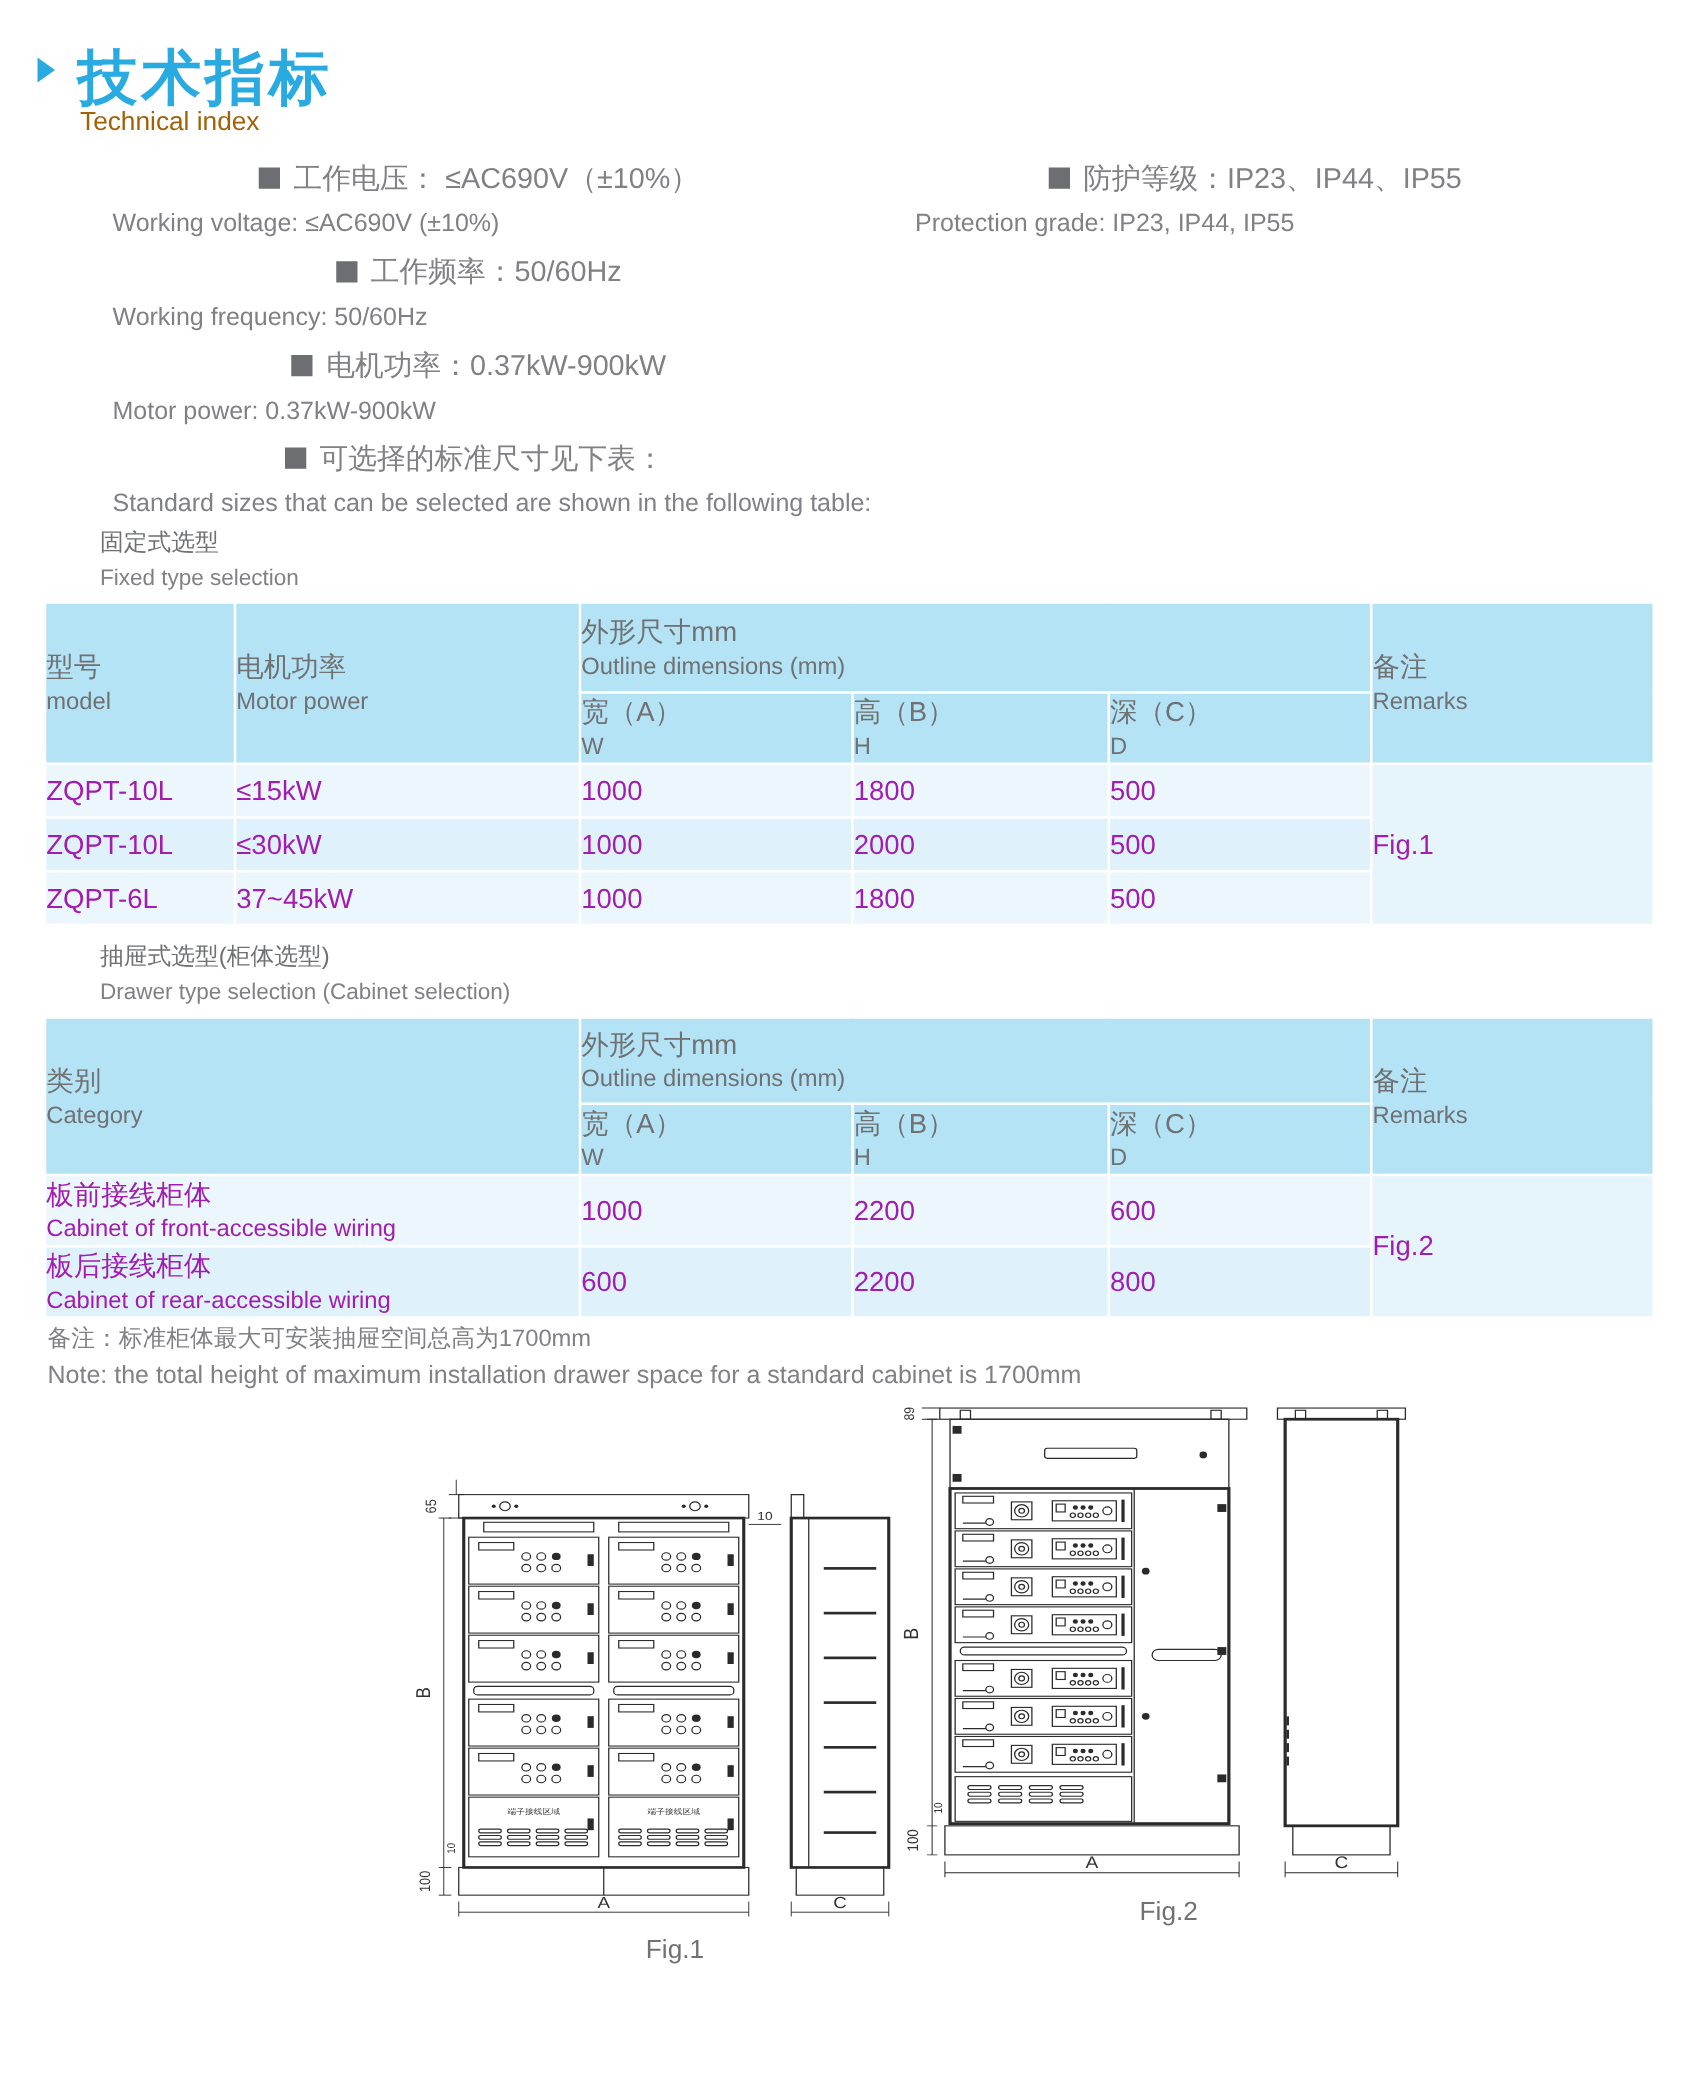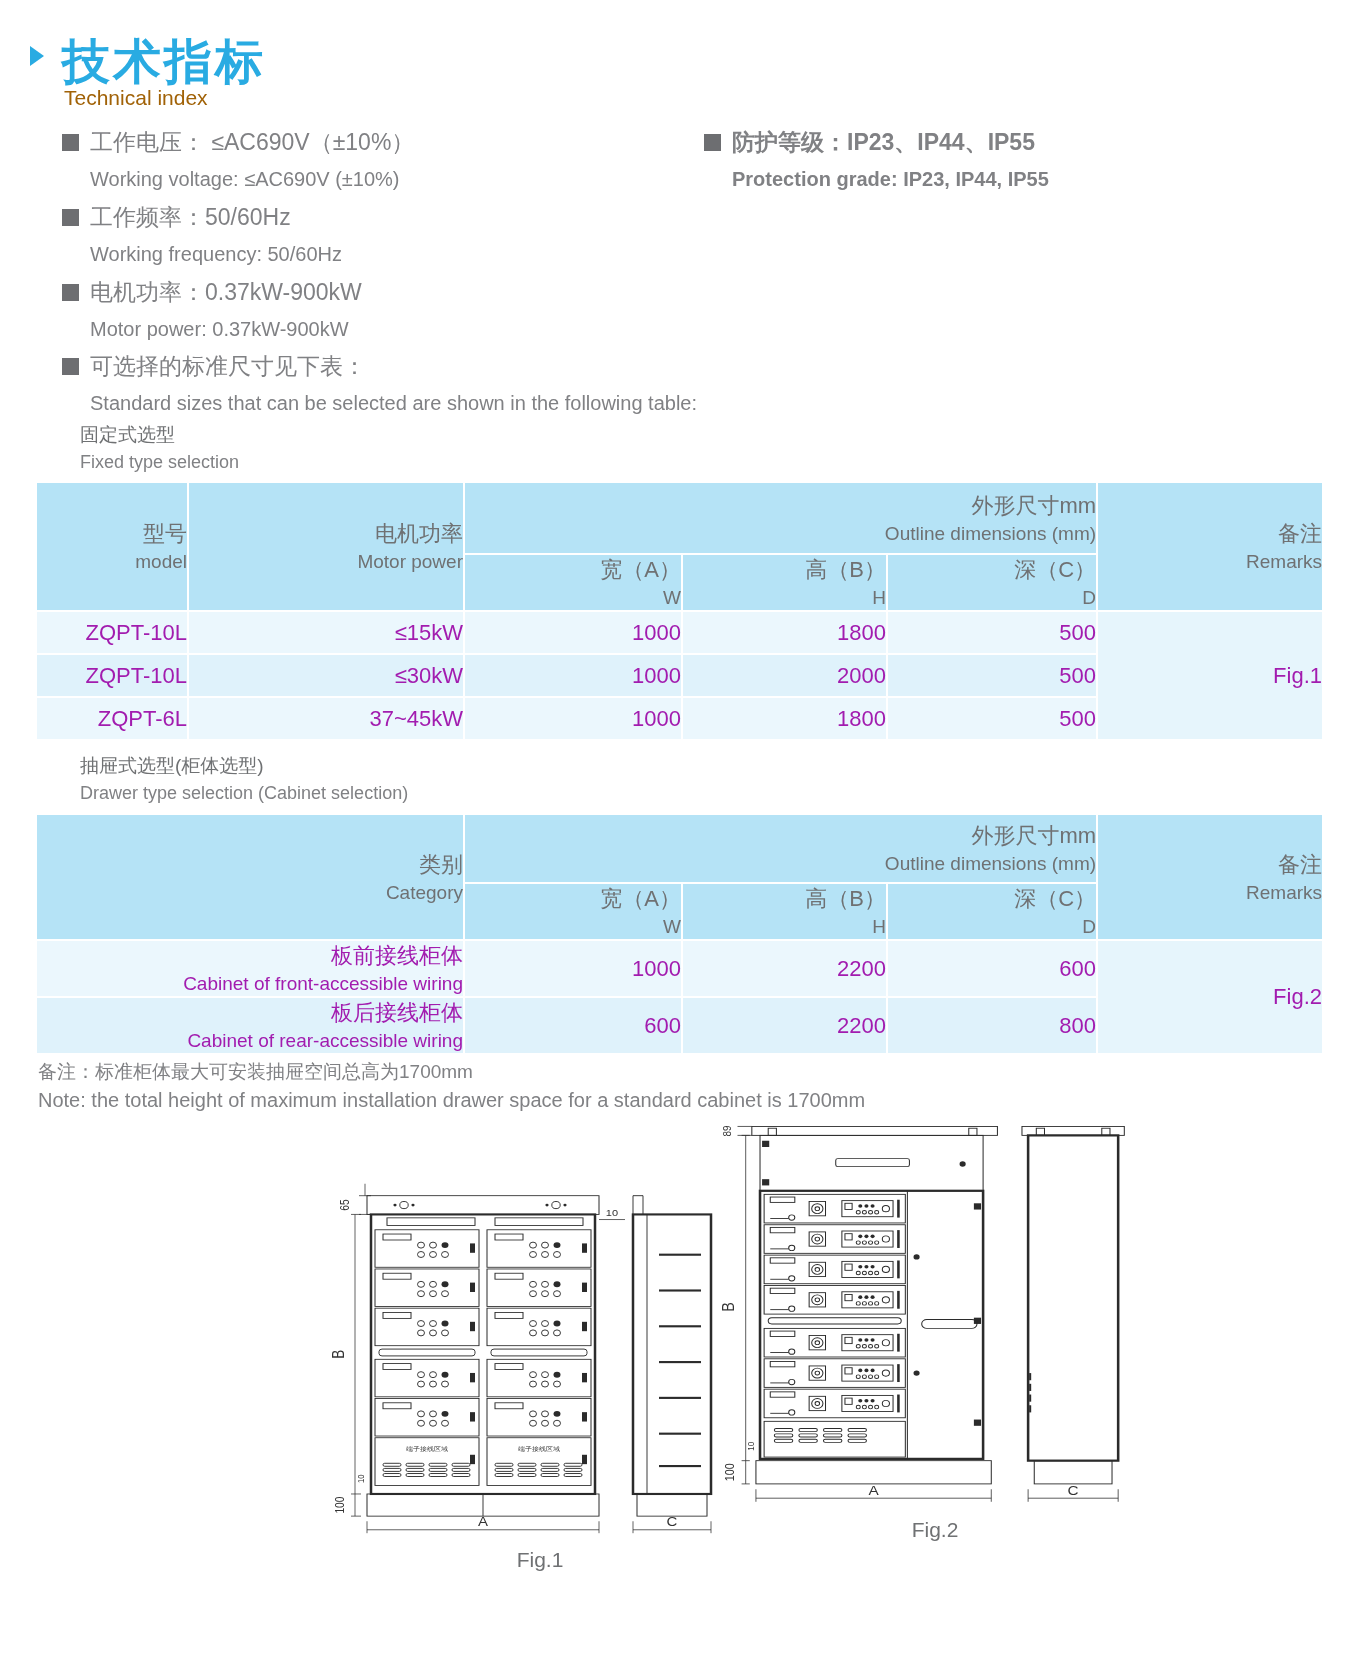--- a/index.html
+++ b/index.html
@@ -10,33 +10,33 @@
   
   .title-arrow {
     position:absolute; left:30px; top:46px; width:0; height:0;
     border-left:14px solid #29ABE2; border-top:10px solid transparent; border-bottom:10px solid transparent;
   }
   .title-cn { position:absolute; left:62px; top:30px; font-size:48px; letter-spacing:3px; color:#29ABE2; font-weight:700; margin:0; }
   .title-en { position:absolute; left:64px; top:86px; font-size:21px; color:#a16207; }
   
   .specs { position:absolute; left:62px; top:122px; width:1260px; display:flex; }
   .spec-col { width:642px; }
-  .spec-col.right { width:600px;font-weight:bold; }
+  .spec-col.right { width:600px; }
   .spec-item { margin-bottom:1px; }
-  .spec-cn { font-size:23px; color:#808184; display:flex; align-items:center; height:41px; }
+  .spec-cn { font-size:23px; color:#808184; display:flex; align-items:center; height:41px;justify-content:center; }
   .bullet { display:inline-block; width:17px; height:17px; background:#6D6E71; margin-right:11px; flex:0 0 auto; }
   .spec-en { font-size:20px; color:#808184; padding-left:28px; height:33px; display:flex; align-items:center; }
   .spec-intro { position:absolute; left:62px; top:346px; }
   
   .sec-label { position:absolute; left:36px;margin-left:44px; }
   .sec-cn { font-size:19px; color:#6F7173; line-height:28px; }
   .sec-en { font-size:18px; color:#808184; line-height:26px; }
   
   table.spec-table { position:absolute; left:35px; width:1287px; border-collapse:collapse; table-layout:fixed; }
-  .spec-table th, .spec-table td { border:2px solid #fff; text-align:right; padding:0; font-weight:normal; }
+  .spec-table th, .spec-table td { border:2px solid #fff; text-align:left; padding:0; font-weight:normal; }
   .spec-table th { background:#B5E3F6; color:#6F7173; }
   .spec-table .cnl { font-size:22px; line-height:30px; }
   .spec-table .enl { font-size:19px; line-height:25px; }
   .spec-table td { font-size:22px; color:#a21caf; }
   #fixed-table { top:481px; }
   #fixed-table thead tr.group th { height:70px; }
   #fixed-table thead tr.sub th { height:54px; }
   #fixed-table tbody tr { height:43px; }
   #drawer-table { top:813px; }
   #drawer-table thead tr.group th { height:67px; }

